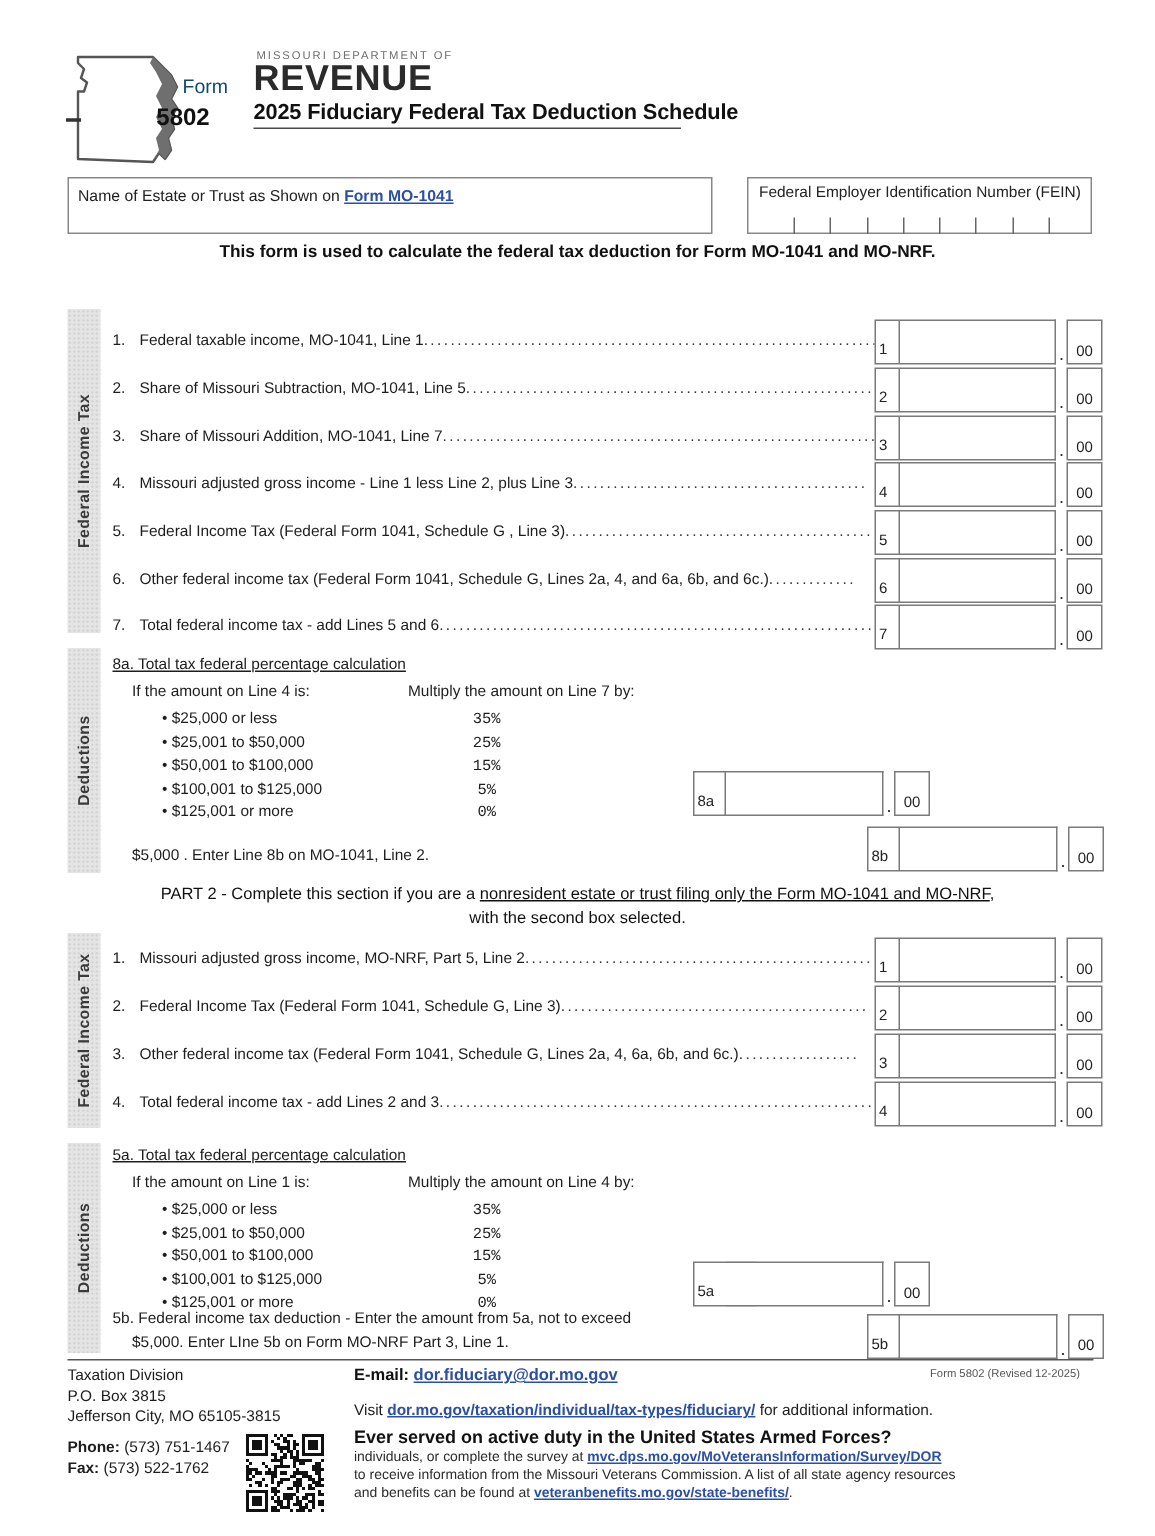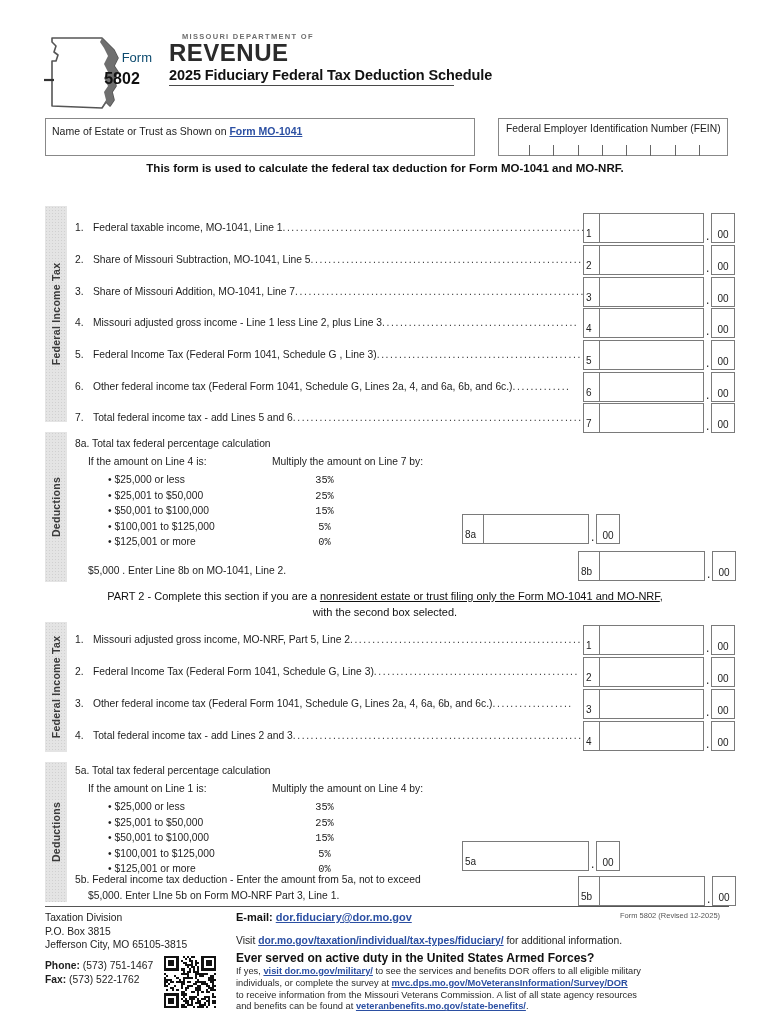--- a/index.html
+++ b/index.html
@@ -22,21 +22,21 @@
     position:absolute; left:48px; top:22px; width:60px;
     text-align:right; font-size:13px; color:#0c4a6e;
   }
   .form-num {
     position:absolute; left:48px; top:42px; width:60px;
     text-align:center; font-size:16px; font-weight:bold; color:#111;
   }
   .dor-wrap { position:absolute; left:125px; top:4px; width:420px; }
   .dor-dept {
     font-size:7.5px; letter-spacing:1.3px; color:#6e6e6e;
-    font-weight:bold; margin-left:13px;
+    font-weight:normal; margin-left:2px;
   }
   .dor-revenue {
     font-size:24px; font-weight:bold; letter-spacing:0.5px;
     color:#2b2b2b; line-height:1.05; margin-top:-1px;
   }
   .dor-title {
     font-size:14.5px; font-weight:bold; color:#111;
     margin-top:2px; letter-spacing:-0.1px;
   }
   .title-rule {
@@ -113,21 +113,21 @@
   }
   .amt .cents {
     position:absolute; top:0; width:24px; height:30px;
     border:1.2px solid #7a7a7a; background:#fff;
     font-size:10px; color:#222;
     display:flex; align-items:flex-end; justify-content:center;
     padding-bottom:2px; line-height:1;
   }
 
   
-  .calc-title { position:absolute; left:75px; font-size:10.3px; color:#1d1d1d; }
+  .calc-title { position:absolute; left:75px; font-size:10.3px; color:#1d1d1d;text-decoration:underline; }
   .calc-hdr-l { position:absolute; left:88px; font-size:10.3px; color:#1d1d1d; }
   .calc-hdr-r { position:absolute; left:272px; font-size:10.3px; color:#1d1d1d; }
   .brk-l { position:absolute; left:108px; font-size:10.3px; color:#1d1d1d; }
   .brk-r { position:absolute; left:272px; width:105px; text-align:center;
            font-size:10.3px; color:#1d1d1d;font-family:Liberation Mono, monospace; }
   .cont-line { position:absolute; left:75px; font-size:10.3px; color:#1d1d1d; }
   .cont-line2 { position:absolute; left:88px; font-size:10.3px; color:#1d1d1d; }
 
   
   .foot-rule { position:absolute; left:45px; top:906px; width:684px;
@@ -592,21 +592,20 @@
       <rect x="2" y="20" width="3" height="3" fill="#111"></rect>
     </svg>
 
   <div class="foot-right">
     <div class="foot-email"><span>E-mail: </span><span class="lnk">dor.fiduciary@dor.mo.gov</span></div>
 
     <div class="foot-visit"><span>Visit </span><span class="lnk">dor.mo.gov/taxation/individual/tax-types/fiduciary/</span><span> for additional information.</span></div>
 
     <div class="foot-vet-h">Ever served on active duty in the United States Armed Forces?</div>
     <div class="foot-vet-b">
-      <div><span>If yes, </span><span class="lnk-plain" style="font-weight:bold">visit dor.mo.gov/military/</span><span> to see the services and benefits DOR offers to all eligible military</span></div>
       <div><span>individuals, or complete the survey at </span><span class="lnk-plain" style="font-weight:bold">mvc.dps.mo.gov/MoVeteransInformation/Survey/DOR</span></div>
       <div>to receive information from the Missouri Veterans Commission. A list of all state agency resources</div>
       <div><span>and benefits can be found at </span><span class="lnk-plain" style="font-weight:bold">veteranbenefits.mo.gov/state-benefits/</span><span>.</span></div>
     </div>
   </div>
 
   <div class="rev-no">Form 5802 (Revised 12-2025)</div>
 </div>
 
 </body></html>

